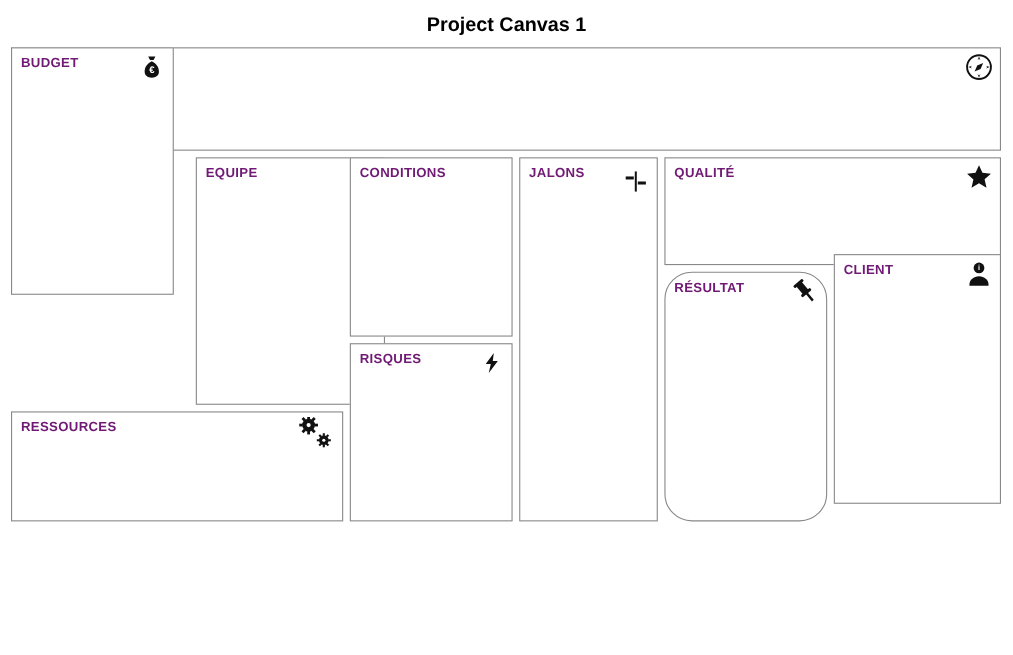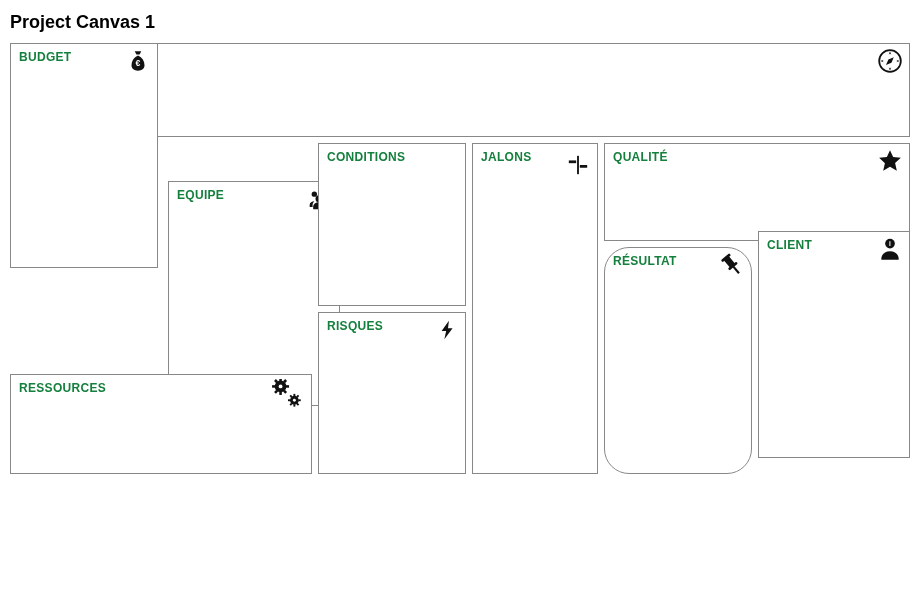--- a/index.html
+++ b/index.html
@@ -4,20 +4,21 @@
 <style>
   * { box-sizing: border-box; margin: 0; padding: 0; }
   body {
     font-family: Arial, Helvetica, sans-serif;
     background: #fff;
     width: 921px;
     height: 595px;
     padding: 8px 10px 10px 10px;
   }
   .title {
+    text-align: center;
     font-weight: bold;
     font-size: 18px;
     margin-bottom: 10px;
     padding-top: 4px;
   }
   .canvas {
     position: relative;
     width: 900px;
     height: 543px;
   }
@@ -25,21 +26,21 @@
     position: absolute;
     border: 1px solid #888;
     background: #fff;
   }
   .label {
     position: absolute;
     top: 6px;
     left: 8px;
     font-size: 12px;
     font-weight: bold;
-    color: #15803d;
+    color: #701a75;
     letter-spacing: 0.3px;
   }
   .icon {
     position: absolute;
     top: 4px;
     right: 6px;
     width: 28px;
     height: 28px;
     display: flex;
     align-items: flex-start;
@@ -69,21 +70,21 @@
   <div class="block" style="left:0;top:100;width:148px;height:225px;">
     <div class="label">BUDGET</div>
     <div class="icon">
       <svg viewBox="0 0 24 24" width="26" height="26">
         <path d="M9 3h6l-1.5 3h-3L9 3zm3 4c4 2 6 5 6 9 0 3-2.5 5-6 5s-6-2-6-5c0-4 2-7 6-9z"></path>
         <text x="12" y="17" text-anchor="middle" font-size="8" fill="#fff" font-weight="bold">€</text>
       </svg>
     </div>
   </div>
 
-  <div class="block" style="left:158px;top:100px;width:172px;height:225px;margin-top:38px;">
+  <div class="block" style="left:168px;top:100px;width:172px;height:225px;">
     <div class="label">EQUIPE</div>
     <div class="icon">
       <svg viewBox="0 0 24 24" width="28" height="28">
         <circle cx="8" cy="7" r="2.3"></circle>
         <circle cx="16" cy="7" r="2.3"></circle>
         <circle cx="12" cy="11" r="3"></circle>
         <path d="M4 16c0-2 2-3 4-3h0c-1 1-1.5 2-1.5 3v2H4v-2zm16 0c0-2-2-3-4-3h0c1 1 1.5 2 1.5 3v2H20v-2zM7 20v-2c0-2.5 2-4 5-4s5 1.5 5 4v2H7z"></path>
       </svg>
     </div>
   </div>

